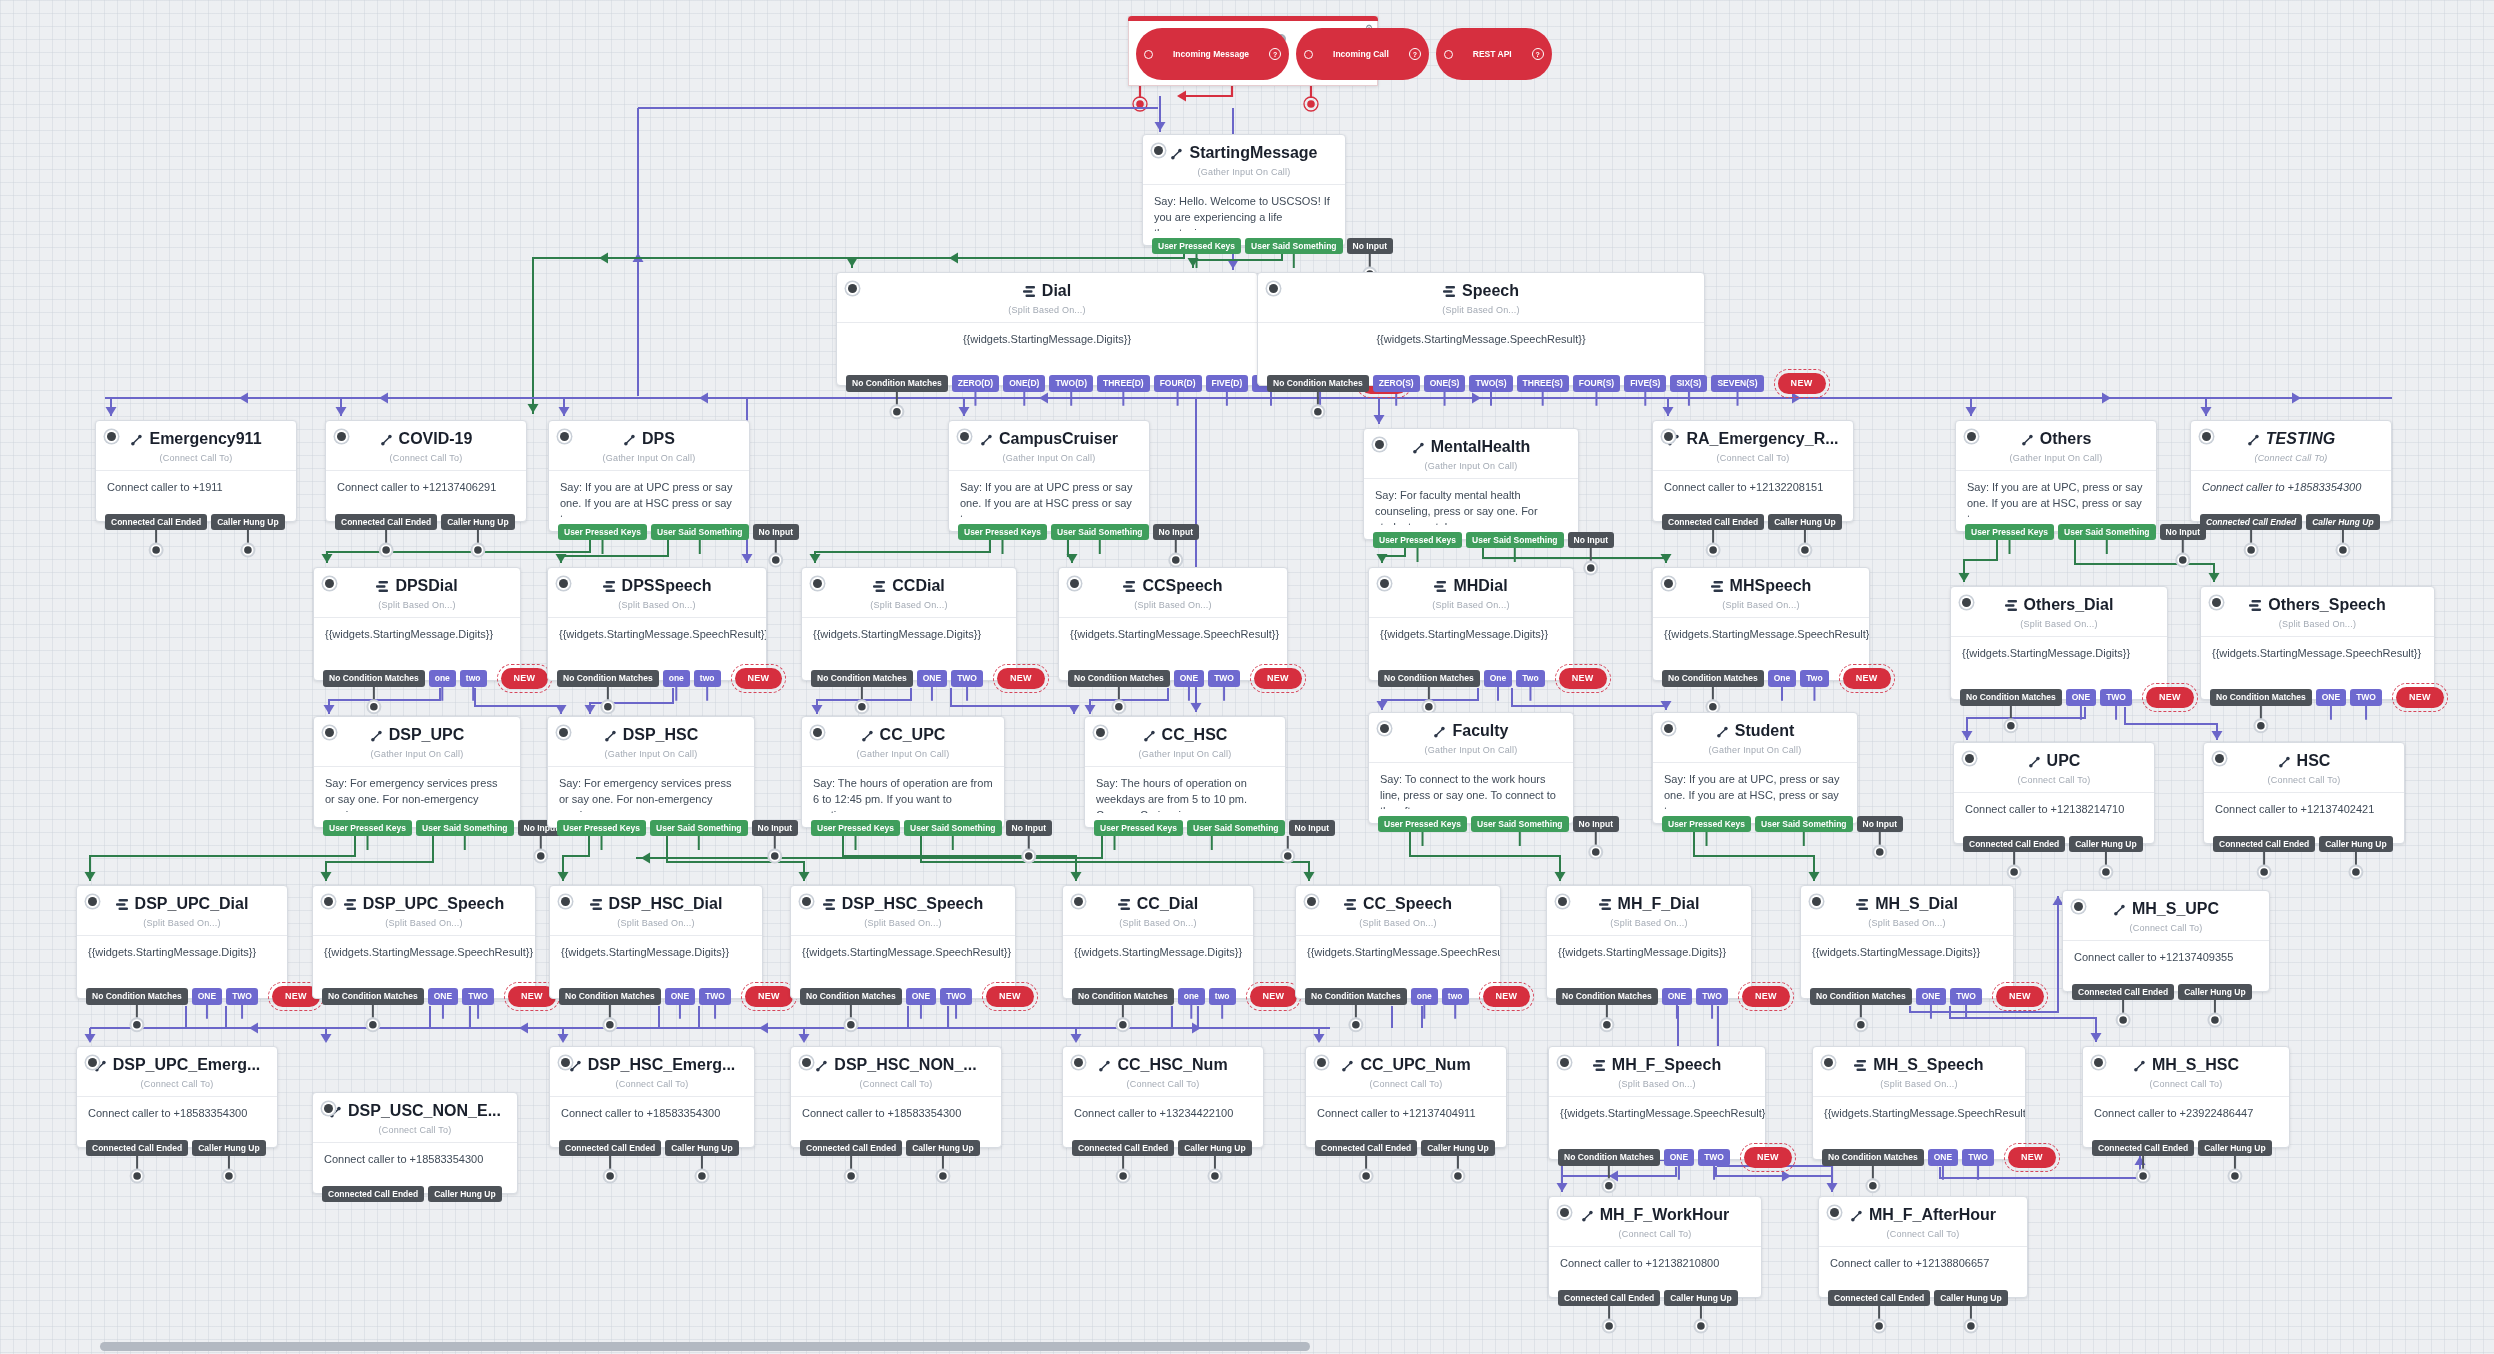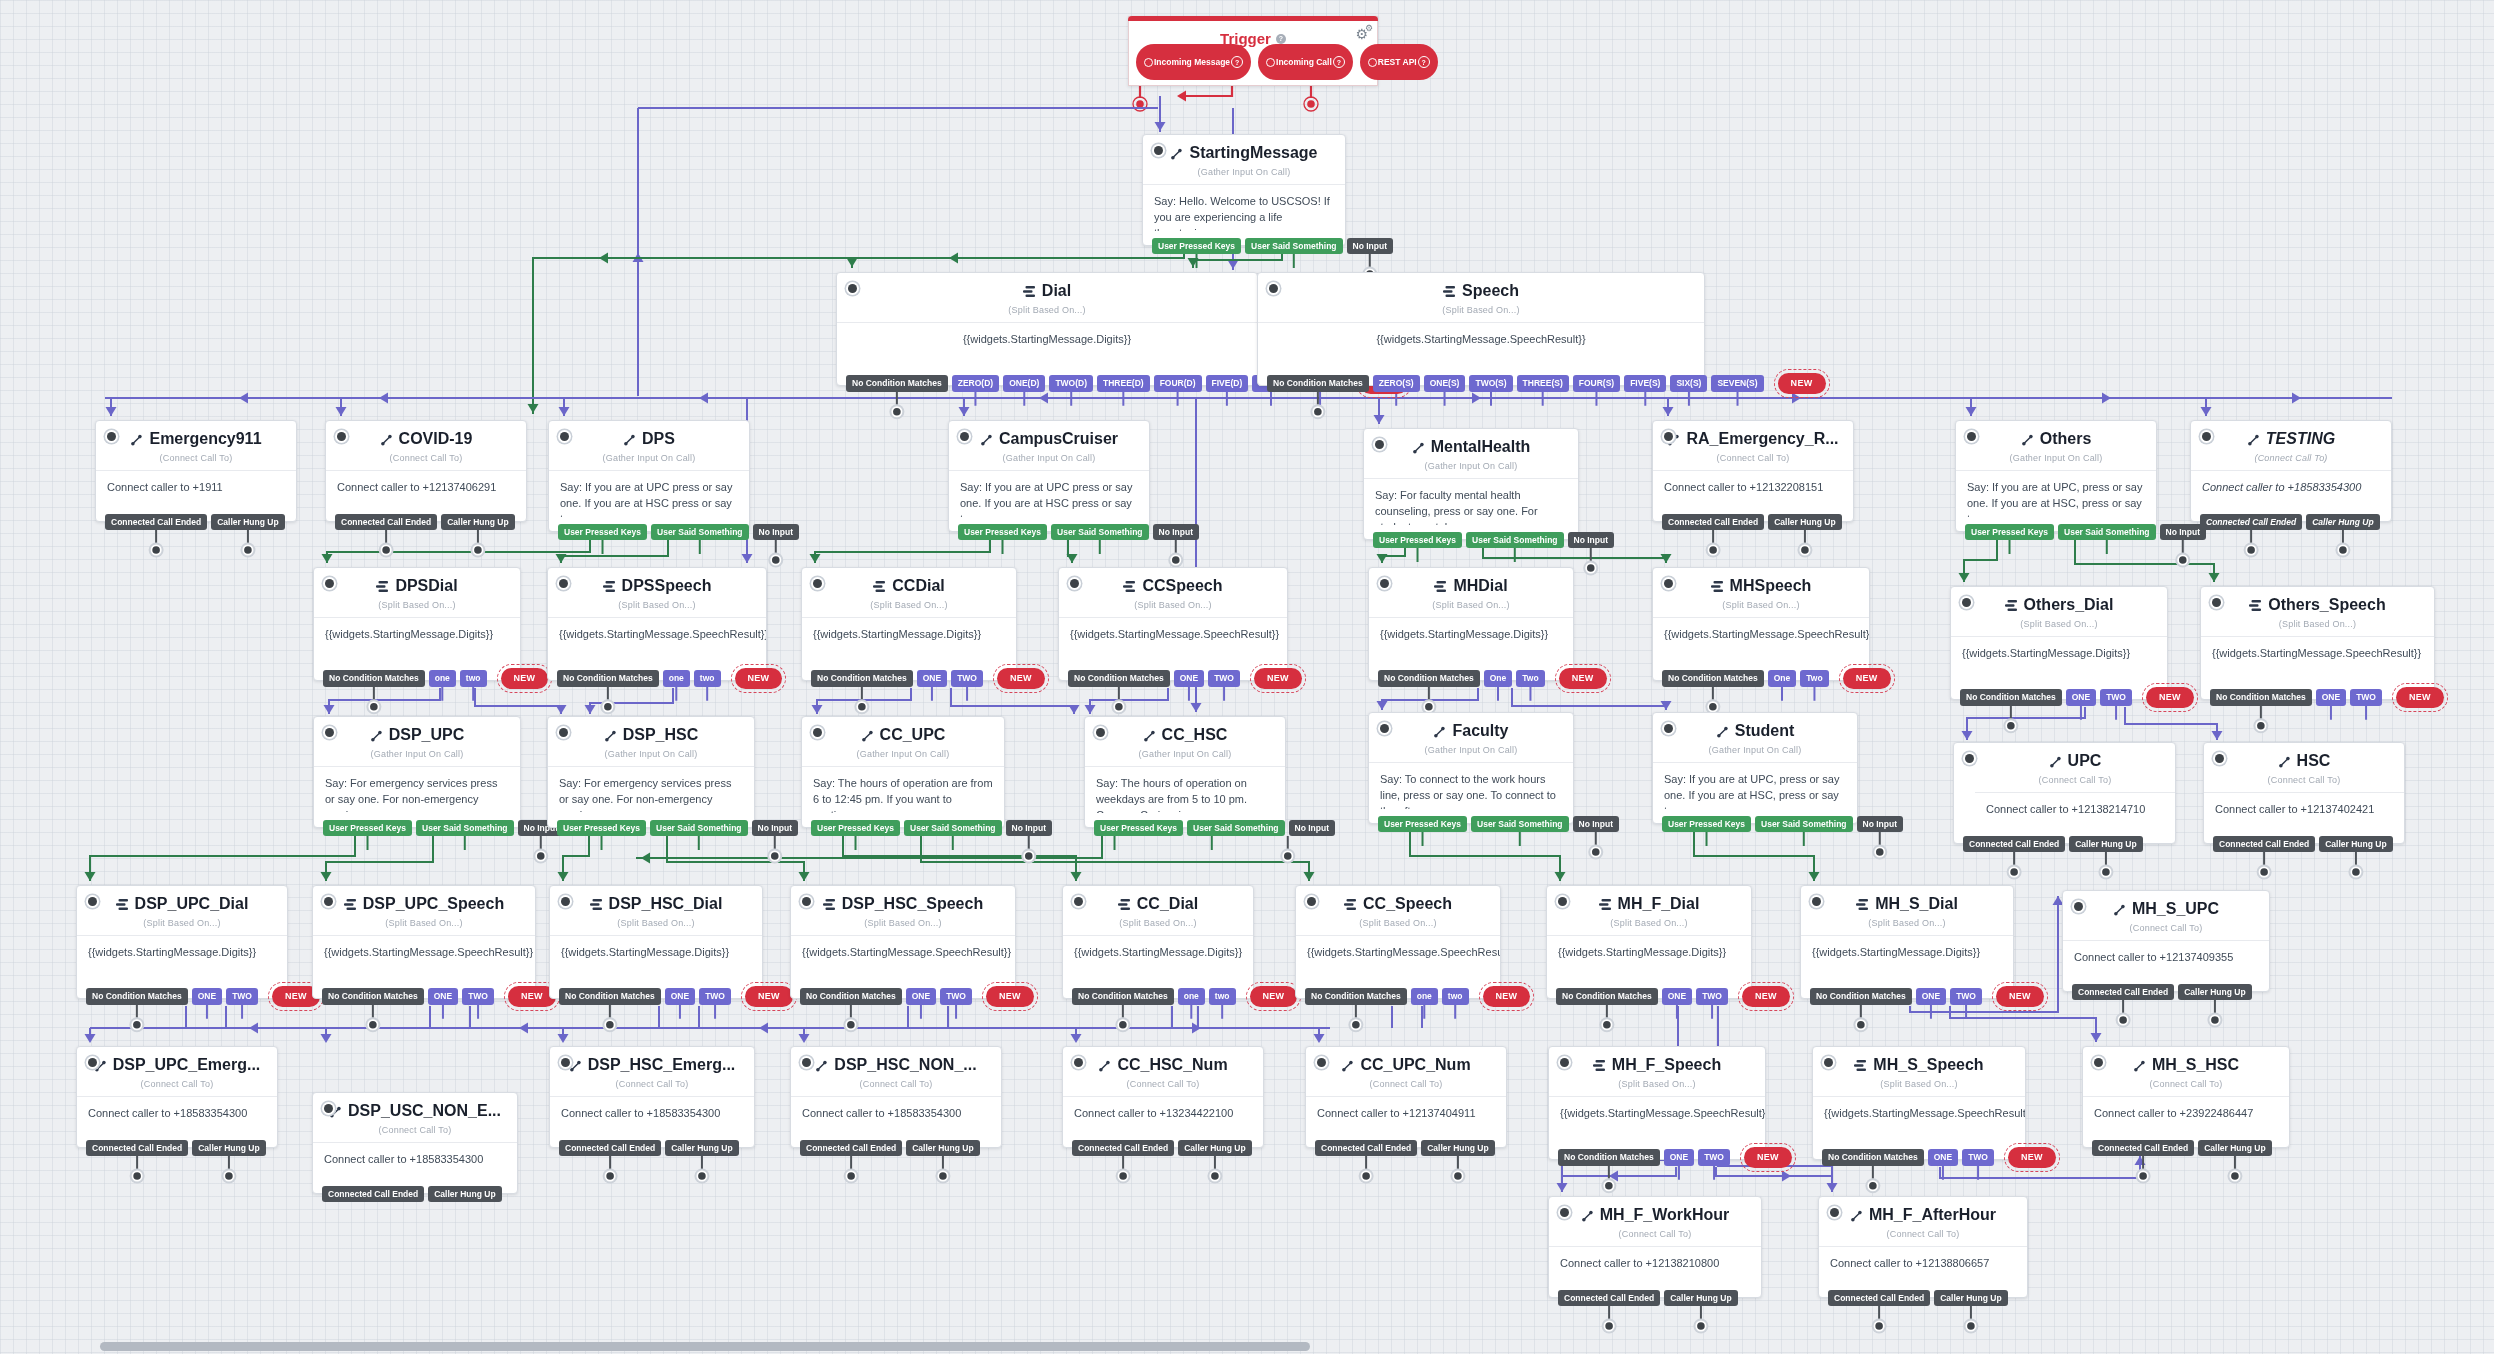--- a/index.html
+++ b/index.html
@@ -29,22 +29,22 @@
   .k-new{background:#d62f3f;border-radius:999px;padding:6px 13px;font-size:9px;letter-spacing:.3px;
     outline:1.5px dashed #d6455a;outline-offset:3px;margin-left:10px;}
   
   .trigger{position:absolute;background:#fff;border:1px solid #e6cdd0;border-radius:0;
     box-shadow:0 1px 3px rgba(25,35,50,.12);z-index:2;}
   .trigger::before{content:"";position:absolute;top:-1px;left:-1px;right:-1px;height:5px;background:#d62f3f;border-radius:4px 4px 0 0;}
   .t-title{display:flex;justify-content:center;align-items:center;gap:5px;font-size:15px;font-weight:700;color:#d62f3f;padding-top:13px;}
   .gear{position:absolute;right:9px;top:10px;color:#7b8590;font-size:14px;line-height:1;}
   .gear .gear2{position:absolute;font-size:9px;right:-5px;top:-3px;}
   .t-pills{position:absolute;left:7px;bottom:5px;display:flex;gap:7px;}
-  .t-pill{background:#d62f3f;color:#fff;font-size:8.5px;font-weight:700;border-radius:999px;padding:12px 8px;
-    display:flex;align-items:center;gap:1px;white-space:nowrap;line-height:1;}
+  .t-pill{background:#d62f3f;color:#fff;font-size:8.5px;font-weight:700;border-radius:999px;padding:20px 8px;
+    display:flex;align-items:center;gap:20px;white-space:nowrap;line-height:1;}
   .radio{width:7px;height:7px;border:1.3px solid #fff;border-radius:50%;flex:none;}
   .q{width:10px;height:10px;border-radius:50%;font-size:7px;font-weight:700;display:inline-flex;
     align-items:center;justify-content:center;flex:none;}
   .q-white{border:1px solid #fff;color:#fff;}
   .q-gray{background:#a7aeb8;color:#fff;}
   .hscroll{position:absolute;left:100px;top:1342px;width:1210px;height:9px;background:#b3b9c2;border-radius:5px;z-index:4;}
 </style>
 </head>
 <body>
 
@@ -1014,21 +1014,21 @@
         <span>Student</span>
       </div>
       <div class="w-sub">(Gather Input On Call)</div>
       <div class="w-body">Say: If you are at UPC, press or say one. If you are at HSC, press or say two.</div>
       <div class="pills">
         <span class="pill k-green">User Pressed Keys</span>
         <span class="pill k-green">User Said Something</span>
         <span class="pill k-dark">No Input</span>
       </div>
     </div>
-    <div class="widget kind-connect" style="left: 1953px; top: 742px; width: 200px; height: 100px; padding-left: 21px;">
+    <div class="widget kind-connect" style="left: 1953px; top: 742px; width: 200px; height: 100px;">
       <span class="in-dot"></span>
       <div class="w-title">
         <svg width="13" height="13" viewBox="0 0 14 14">
           <path d="M3.2 11.4 L10.6 4" stroke="#2d3748" stroke-width="1.6" fill="none" stroke-linecap="round"></path>
           <circle cx="3.1" cy="11.5" r="1.9" fill="#2d3748"></circle>
           <circle cx="10.7" cy="3.9" r="1.9" fill="#2d3748"></circle>
         </svg>
         <span>UPC</span>
       </div>
       <div class="w-sub">(Connect Call To)</div>

